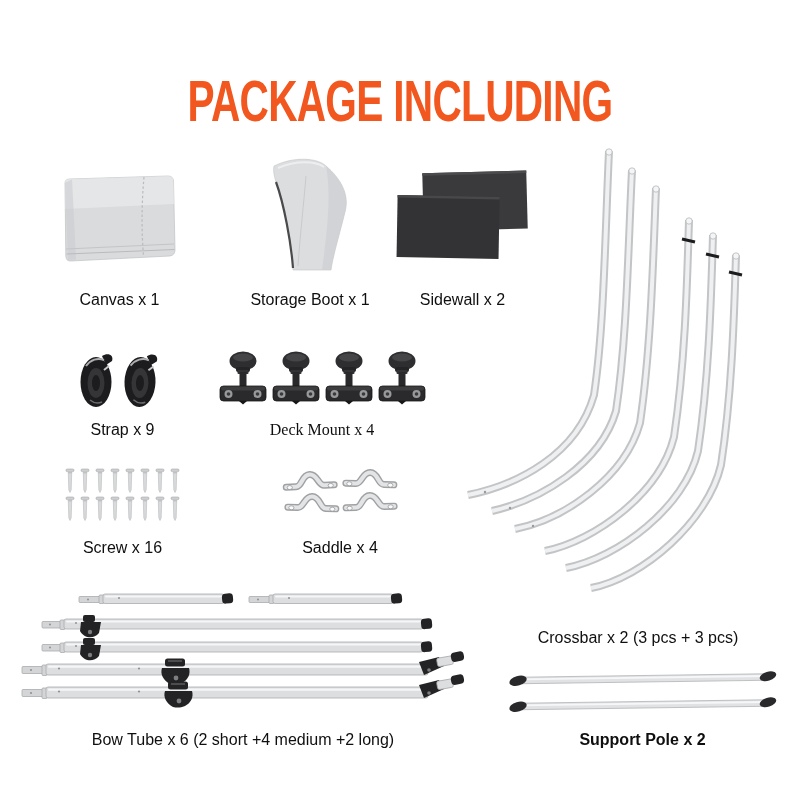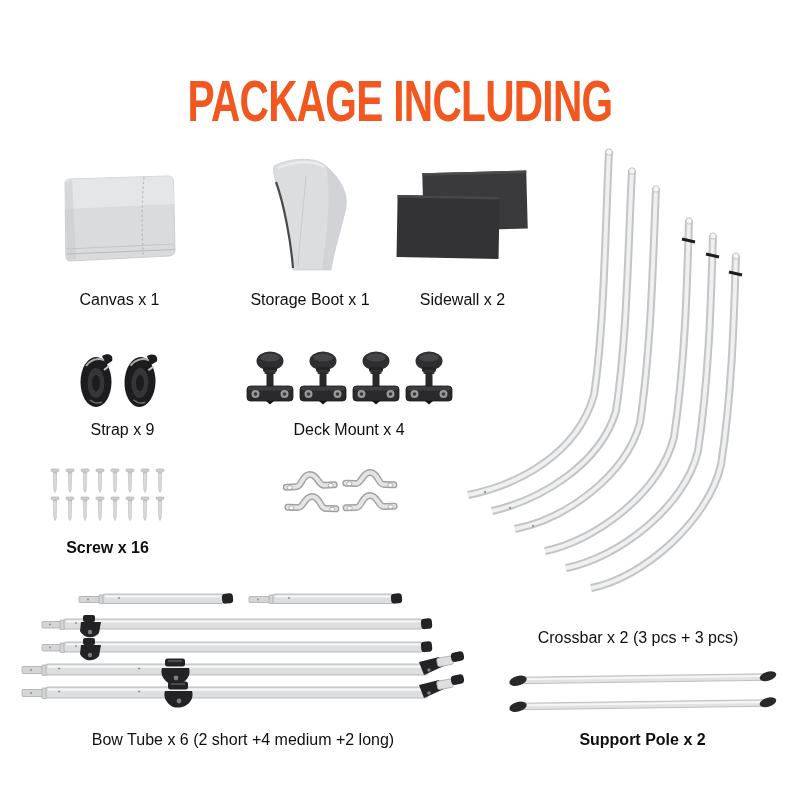--- a/index.html
+++ b/index.html
@@ -18,22 +18,22 @@
   }
   figure.item svg { display:block; flex:0 0 auto; }
   figure.item figcaption {
     font-size:16px; line-height:21px; color:var(--label);
     white-space:nowrap; text-align:center; width:100%;
   }
   #fig-canvas   { left:42px;  top:166px; width:155px; height:144px; }
   #fig-boot     { left:236px; top:156px; width:148px; height:154px; }
   #fig-sidewall { left:385px; top:166px; width:155px; height:144px;gap:12px; }
   #fig-strap    { left:55px;  top:350px; width:135px; height:90px;  }
-  #fig-deck     { left:244px; top:350px; width:210px; height:90px;  }
-  #fig-screw    { left:35px;  top:466px; width:145px; height:92px;font-weight:bold;  }
+  #fig-deck     { left:217px; top:350px; width:210px; height:90px;font-family:Liberation Serif, serif;  }
+  #fig-screw    { left:50px;  top:466px; width:145px; height:92px;  }
   #fig-saddle   { left:275px; top:466px; width:130px; height:92px;  }
   #fig-crossbar { left:450px; top:143px; width:330px; height:505px;justify-content:space-between; }
   #fig-crossbar figcaption { padding-left:46px; }
   #fig-bowtube  { left:18px;  top:586px; width:450px; height:164px; }
   #fig-support  { left:500px; top:664px; width:285px; height:86px;font-weight:bold;  }
 
   .tubeA { fill:none; stroke:#c2c4c6; stroke-width:8; }
   .tubeB { fill:none; stroke:#eff0f1; stroke-width:4; }
   .ring  { stroke:#1d1d1f; stroke-width:3; }
   .tb    { fill:#dcdee0; stroke:#a9abad; stroke-width:0.8; }
@@ -168,20 +168,21 @@
           <path d="M3 16 L13 16 C19 16 19 4.5 27 4.5 C35 4.5 35 16 41 16 L51 16" stroke="#e2e4e6" stroke-width="4.2" stroke-linecap="round" fill="none"></path>
           <ellipse cx="6.5" cy="16.5" rx="2.6" ry="2" fill="#fbfbfc" stroke="#8f9193" stroke-width="0.7"></ellipse>
           <ellipse cx="47.5" cy="16.5" rx="2.6" ry="2" fill="#fbfbfc" stroke="#8f9193" stroke-width="0.7"></ellipse>
         </g>
       </defs>
       <use href="#sad" transform="translate(2,4) rotate(-3 27 12)"></use>
       <use href="#sad" transform="translate(62,2) rotate(2 27 12)"></use>
       <use href="#sad" transform="translate(4,26) rotate(2 27 12)"></use>
       <use href="#sad" transform="translate(62,25) rotate(-2 27 12)"></use>
     </svg>
+    <figcaption>Saddle x 4</figcaption>
   </figure>
 
   <figure class="item" id="fig-crossbar">
     <svg width="320" height="460" viewBox="0 0 320 460">
       <g>
         <path class="tubeA" d="M154 8 C150 95 149 185 139 252 C122 312 62 342 13 352"></path>
         <path class="tubeB" d="M154 8 C150 95 149 185 139 252 C122 312 62 342 13 352"></path>
         <path class="tubeA" d="M177 27 C173 108 172 195 161 268 C145 322 85 357 37 368"></path>
         <path class="tubeB" d="M177 27 C173 108 172 195 161 268 C145 322 85 357 37 368"></path>
         <path class="tubeA" d="M201 45 C198 120 196 205 185 280 C170 334 110 376 60 386"></path>

